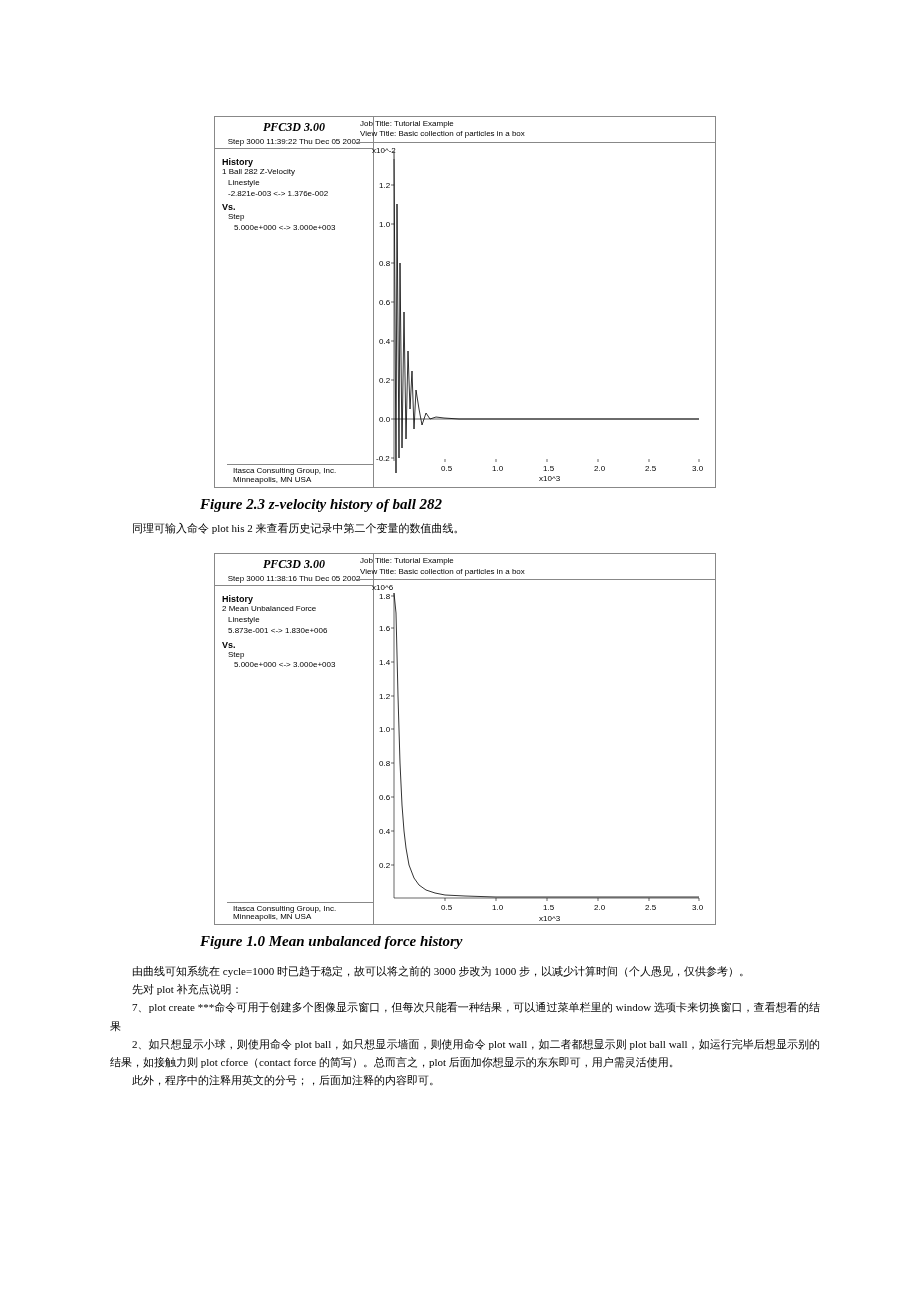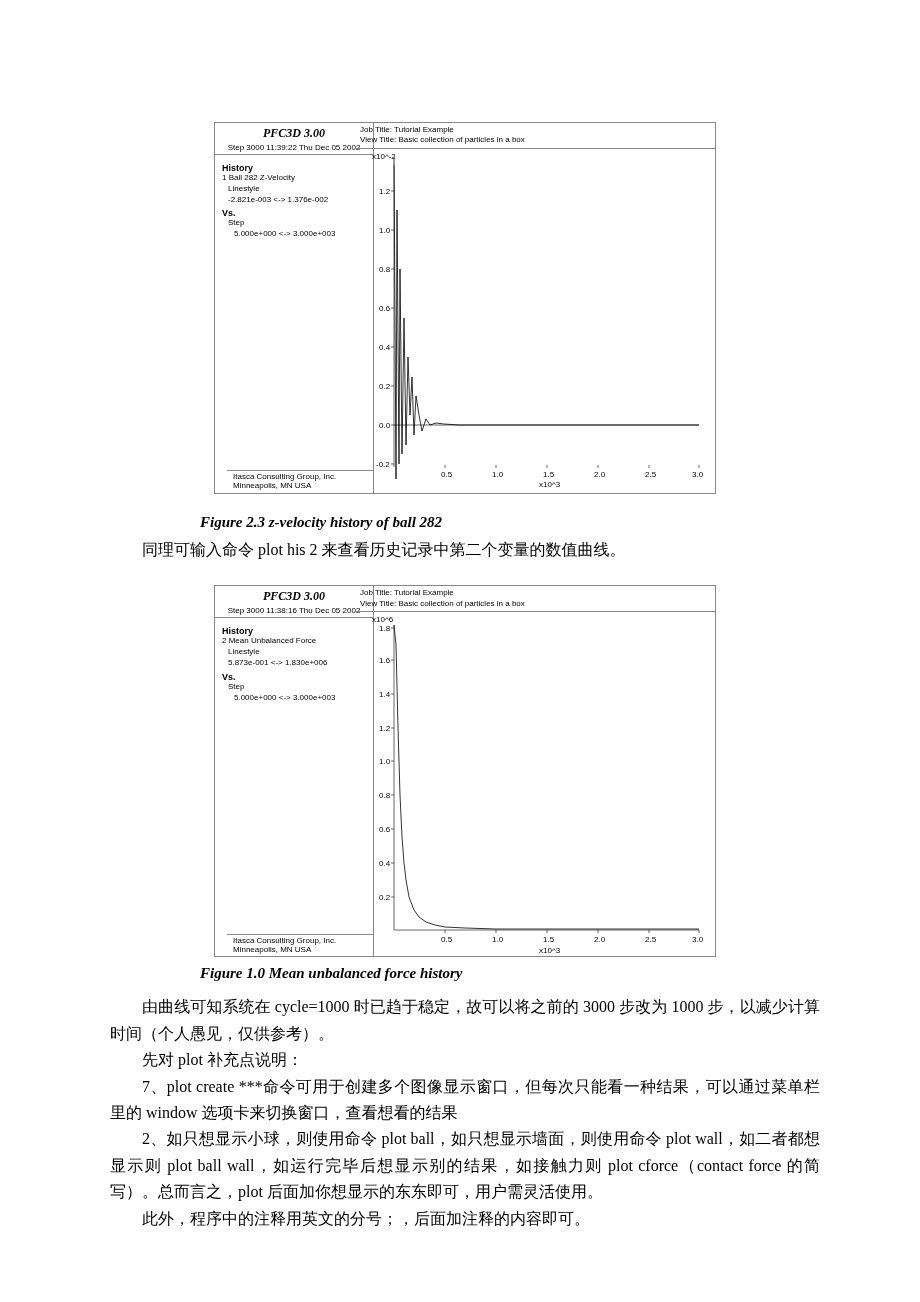--- a/index.html
+++ b/index.html
@@ -1,33 +1,33 @@
 <!DOCTYPE html>
 <html><head>
 <meta charset="utf-8">
 <style>
 body{margin:0;background:#fff;font-family:"Times New Roman",serif;color:#000;width:920px}
 .page{padding:110px 100px 60px 110px}
-.figbox{width:500px;margin:12px auto 8px;border:1px solid #888;background:#fff;position:relative;height:370px}
+.figbox{width:500px;margin:6px auto 8px;border:1px solid #888;background:#fff;position:relative;height:370px}
 .sidebar{position:absolute;left:0;top:0;width:158px;height:100%;border-right:1px solid #888}
 .sb-top{border-bottom:1px solid #888;padding:3px 6px 2px;text-align:center}
 .sw{font:italic bold 12px "Times New Roman"}
 .sb-step{font:8px Arial;margin-top:2px}
 .sb-body{padding:5px 7px;font:8px Arial;line-height:1.35}
 .sb-body .h{font:bold 9px Arial;margin-top:3px}
 .sb-foot{position:absolute;bottom:0;left:12px;right:0;border-top:1px solid #888;padding:2px 6px;font:8px Arial;line-height:1.1}
 .pl{position:absolute;left:140px;top:0;right:0;height:100%}
 .pl-hd{border-bottom:1px solid #888;font:8px Arial;padding:2px 5px;line-height:1.3}
 .pl-area{position:absolute;left:0;top:24px;right:0;bottom:0}
 .tick{font:8px Arial;fill:#000}
 .axln{stroke:#000;stroke-width:0.6}
 .series{stroke:#000;stroke-width:0.8;fill:none}
-.cap{font:italic bold 15px "Times New Roman";margin:20px 0 6px 90px}
+.cap{font:italic bold 15px "Times New Roman";margin:8px 0 6px 90px}
 .cap2{font:italic bold 15px "Times New Roman";margin:4px 0 12px 90px}
-.body-text{font-size:16px;line-height:1.65;text-align:justify}
+.body-text{font-size:11px;line-height:1.65;text-align:justify}
 .body-text p{margin:0}
 .ind{text-indent:2em}
 </style>
 </head>
 <body>
 
 <div class="page">
 
 <div class="figbox">
   <div class="sidebar">

